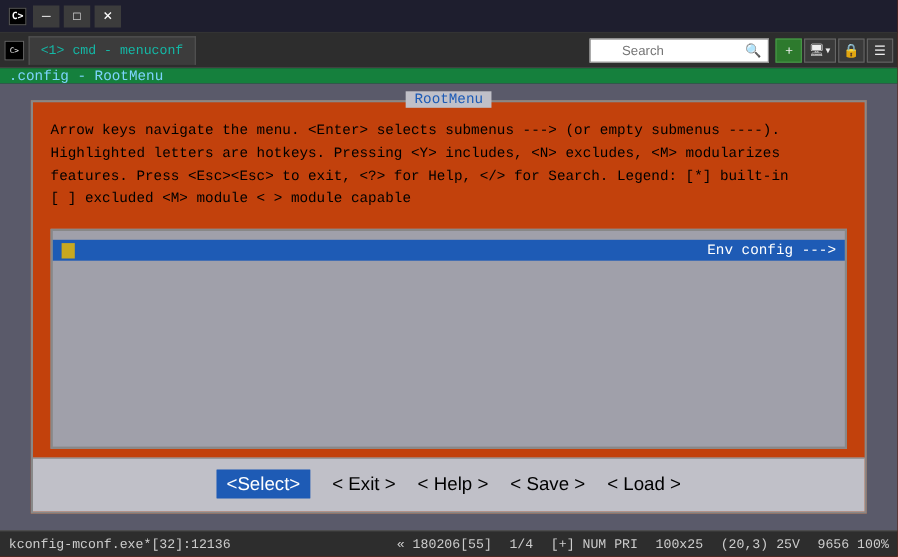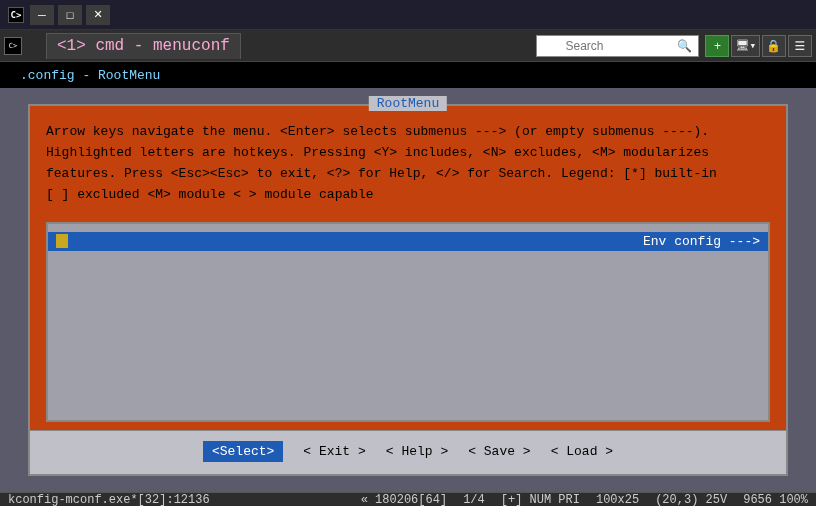--- a/index.html
+++ b/index.html
@@ -78,29 +78,28 @@
       display: flex;
       align-items: center;
       justify-content: center;
       font-size: 8px;
       color: #eee;
     }
     .tab {
       background: #2d2d2d;
       border: 1px solid #555;
       border-bottom: none;
-      color: #f9a8d4;
+      color: #14b8a6;
       padding: 2px 10px;
-      font-size: 16px;
+      font-size: 12px;
       font-family: 'Courier New', monospace;
       cursor: pointer;
       height: 26px;
       display: flex;
       align-items: center;
-      margin-left: 20px;
     }
     .tab.active {
       background: #3c3c3c;
     }
     .tab-spacer { flex: 1; }
     .search-box {
       display: flex;
       align-items: center;
       background: #fff;
       border: 1px solid #888;
@@ -150,25 +149,25 @@
       background: #3a3a3a;
       border: 1px solid #666;
       color: #eee;
       font-size: 11px;
       cursor: pointer;
       padding: 0 3px;
     }
 
     
     .breadcrumb-bar {
-      background: #000000;
-      height: 26px;
-      display: flex;
-      align-items: center;
-      padding: 0 20px;
+      background: #15803d;
+      height: 14px;
+      display: flex;
+      align-items: center;
+      padding: 0 8px;
       flex-shrink: 0;
     }
     .breadcrumb-text {
       color: #7dd4fc;
       font-size: 13px;
       font-family: 'Courier New', monospace;
     }
 
     
     .terminal-area {
@@ -244,38 +243,38 @@
     .button-bar {
       background: #c0c0c8;
       border-top: 1px solid #888;
       padding: 10px 0 12px 0;
       display: flex;
       justify-content: center;
       gap: 20px;
       align-items: center;
     }
     .nav-btn {
-      font-family: Liberation Mono, monospace;
-      font-size: 13px;
+      font-family: Liberation Sans, sans-serif;
+      font-size: 17px;
       color: #000;
       background: none;
       border: none;
       cursor: pointer;
     }
     .nav-btn.primary {
       background: #1e5bb5;
       color: #fff;
       padding: 2px 8px;
       border: 1px solid #1e5bb5;
     }
 
     
     .status-bar {
       background: #2d2d2d;
-      height: 14px;
+      height: 24px;
       display: flex;
       align-items: center;
       padding: 0 8px;
       flex-shrink: 0;
       border-top: 1px solid #555;
     }
     .status-left {
       color: #ccc;
       font-size: 12px;
       font-family: 'Courier New', monospace;
@@ -352,20 +351,20 @@
       <button class="nav-btn">&lt; Help &gt;</button>
       <button class="nav-btn">&lt; Save &gt;</button>
       <button class="nav-btn">&lt; Load &gt;</button>
     </div>
   </div>
 </div>
 
 <div class="status-bar">
   <span class="status-left">kconfig-mconf.exe*[32]:12136</span>
   <div class="status-right">
-    <span>« 180206[64]</span>
+    <span>« 180206[55]</span>
     <span>1/4</span>
     <span>[+] NUM  PRI</span>
     <span>100x25</span>
     <span>(20,3) 25V</span>
     <span>9656  100%</span>
   </div>
 </div>
 
 </body></html>

